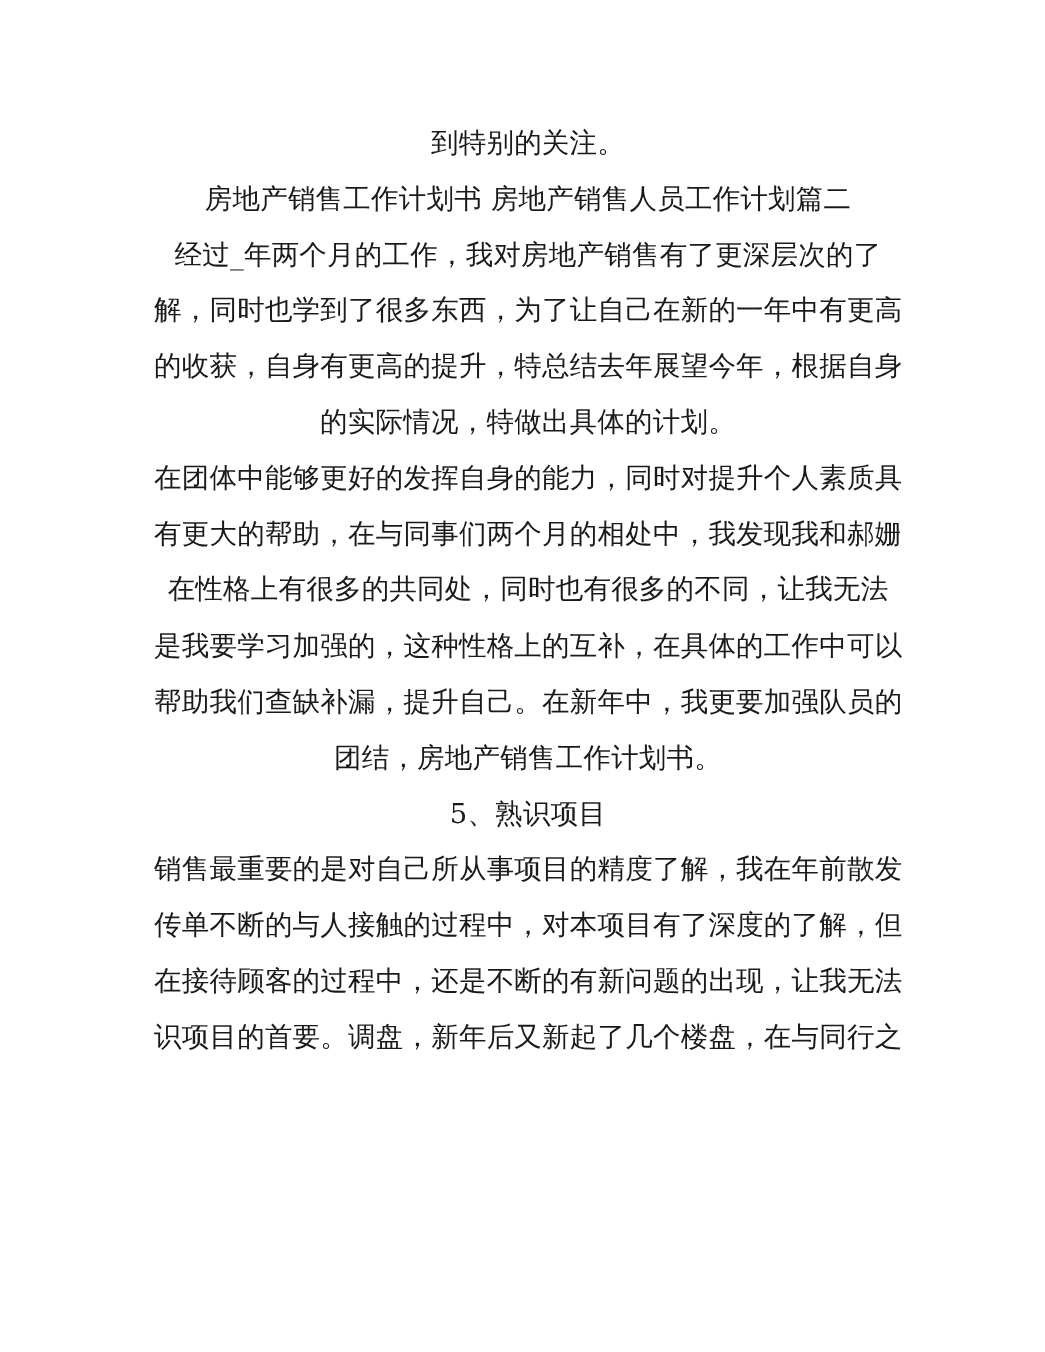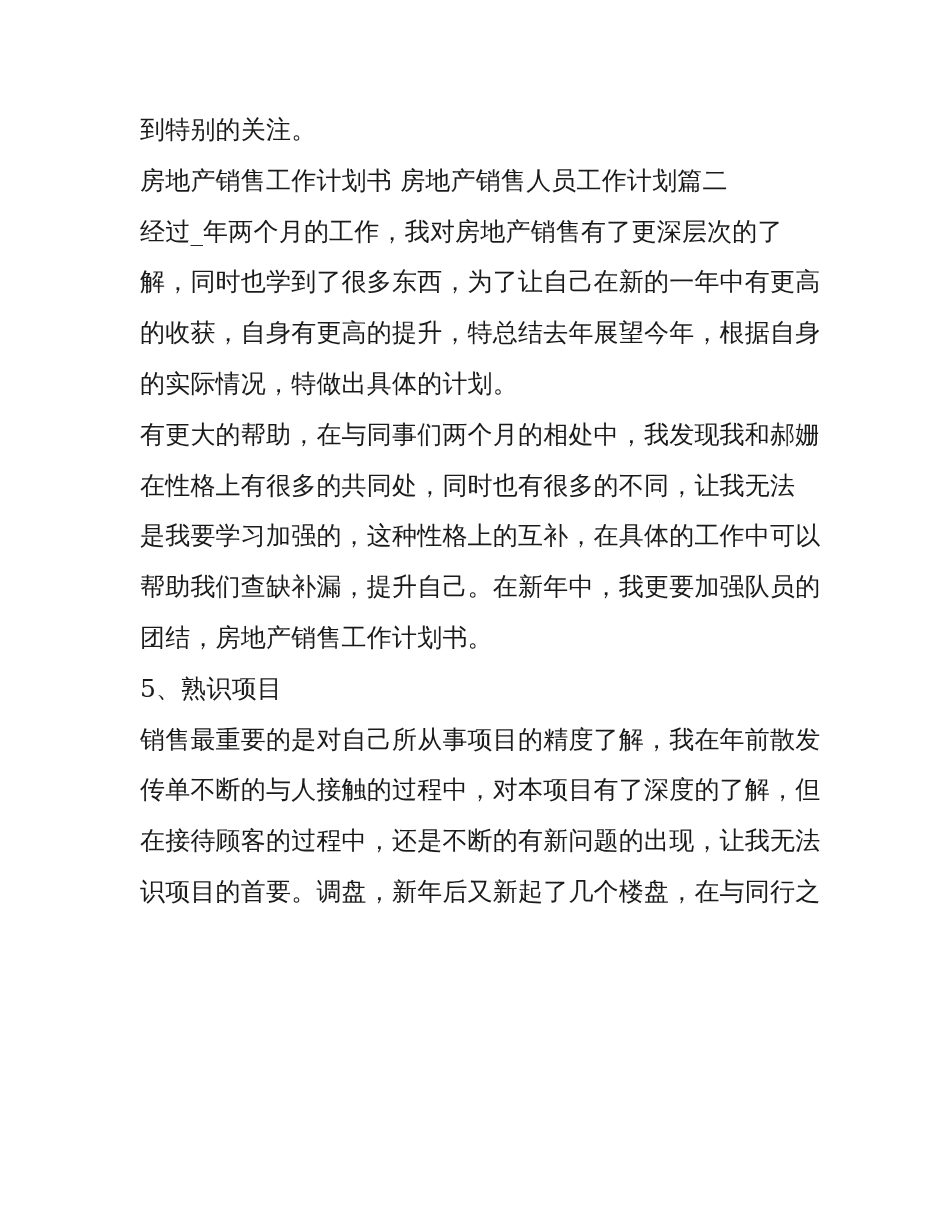--- a/index.html
+++ b/index.html
@@ -16,37 +16,39 @@
     .page {
       position: absolute;
       left: 140px;
       top: 105px;
       width: 680px;
       font-family: "DejaVu Serif", "Liberation Serif", serif;
       font-size: 25px;
       line-height: 50.8px;
       color: #1a1a1a;
       letter-spacing: 0.2px;
+      text-align: center;
     }
     .line {
       display: block;
       white-space: nowrap;
       height: 50.8px;
     }
   </style>
 </head>
 <body>
 
 <div class="page">
   <span class="line">到特别的关注。</span>
   <span class="line">房地产销售工作计划书 房地产销售人员工作计划篇二</span>
   <span class="line">经过_年两个月的工作，我对房地产销售有了更深层次的了</span>
   <span class="line">解，同时也学到了很多东西，为了让自己在新的一年中有更高</span>
   <span class="line">的收获，自身有更高的提升，特总结去年展望今年，根据自身</span>
   <span class="line">的实际情况，特做出具体的计划。</span>
+  <span class="line">在团体中能够更好的发挥自身的能力，同时对提升个人素质具</span>
   <span class="line">有更大的帮助，在与同事们两个月的相处中，我发现我和郝姗</span>
   <span class="line">在性格上有很多的共同处，同时也有很多的不同，让我无法</span>
   <span class="line">是我要学习加强的，这种性格上的互补，在具体的工作中可以</span>
   <span class="line">帮助我们查缺补漏，提升自己。在新年中，我更要加强队员的</span>
   <span class="line">团结，房地产销售工作计划书。</span>
   <span class="line">5、熟识项目</span>
   <span class="line">销售最重要的是对自己所从事项目的精度了解，我在年前散发</span>
   <span class="line">传单不断的与人接触的过程中，对本项目有了深度的了解，但</span>
   <span class="line">在接待顾客的过程中，还是不断的有新问题的出现，让我无法</span>
   <span class="line">识项目的首要。调盘，新年后又新起了几个楼盘，在与同行之</span>

